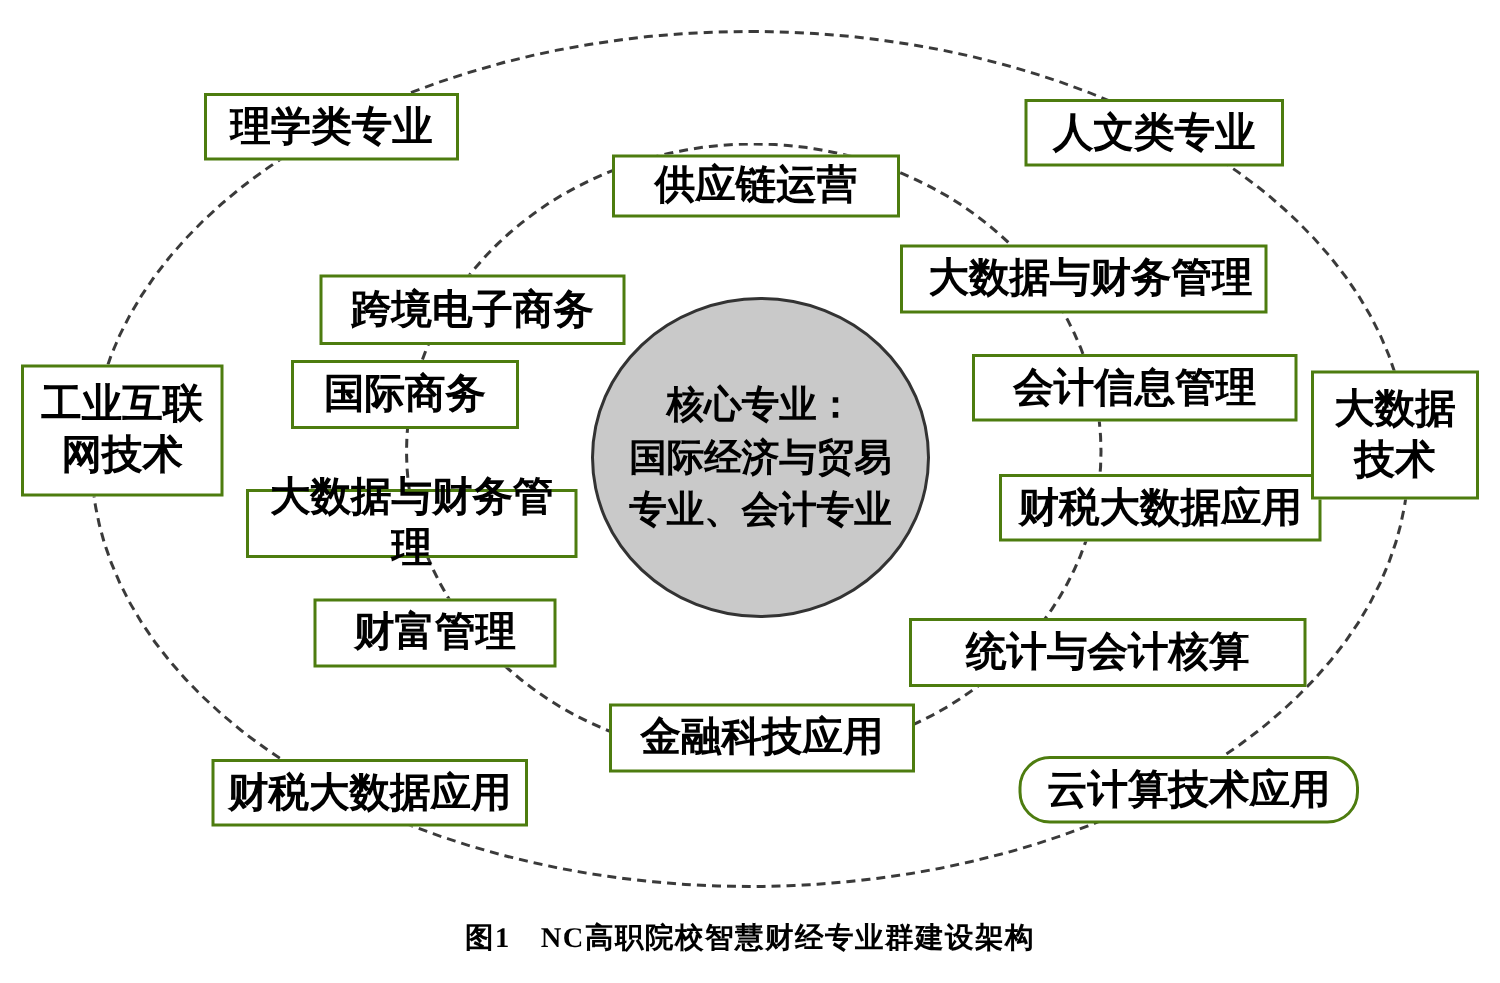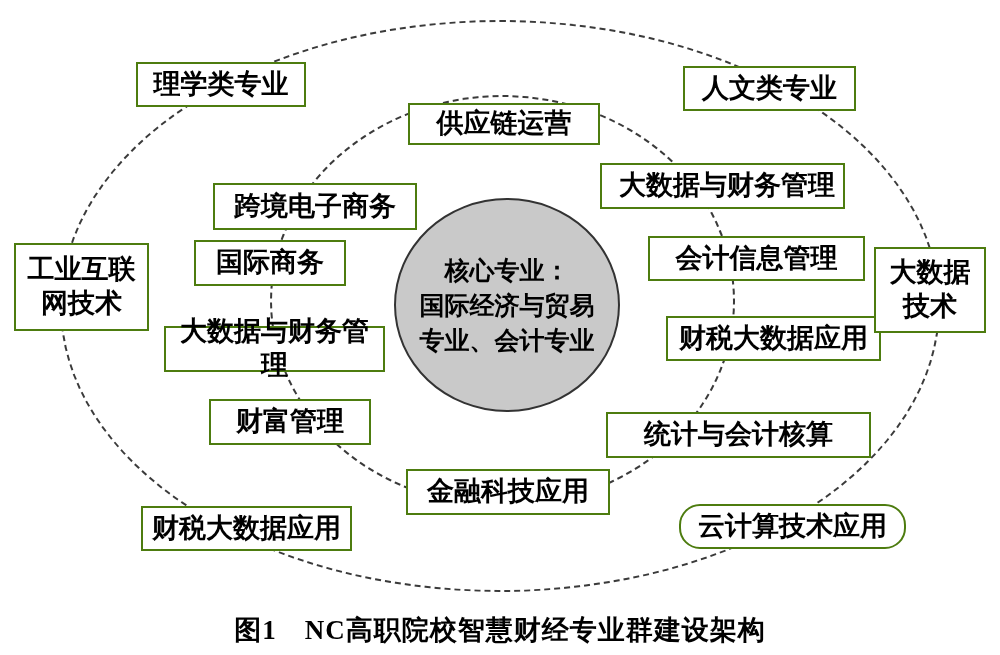--- a/index.html
+++ b/index.html
@@ -69,21 +69,21 @@
     line-height: 1.25;
     padding: 2px 8px;
     box-sizing: border-box;
   }
   .caption {
     position: absolute;
     left: 0;
     right: 0;
     top: 612px;
     text-align: center;
-    font-size: 27px;
+    font-size: 19px;
     font-weight: bold;
     z-index: 3;
     letter-spacing: 1px;
   }
 </style>
 </head>
 <body>
 
 <div class="canvas">
 

